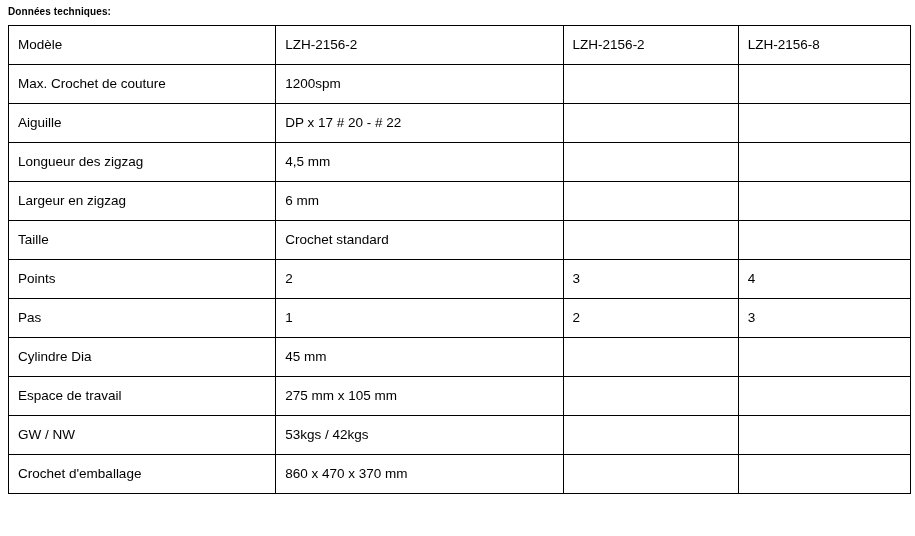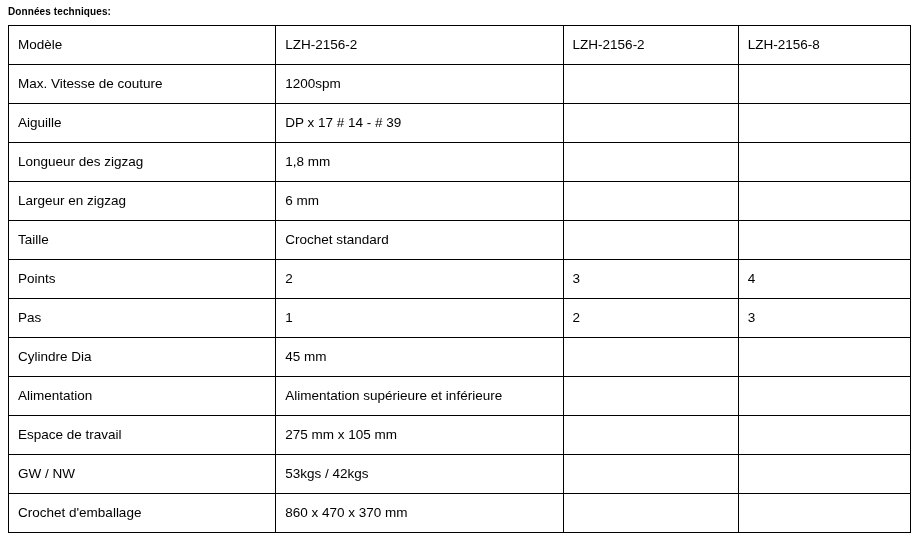--- a/index.html
+++ b/index.html
@@ -66,34 +66,34 @@
       <col class="c3">
     </colgroup>
     <tbody>
       <tr>
         <td>Modèle</td>
         <td>LZH-2156-2</td>
         <td>LZH-2156-2</td>
         <td>LZH-2156-8</td>
       </tr>
       <tr>
-        <td>Max. Vitesse de couture</td>
+        <td>Max. Crochet de couture</td>
         <td>1200spm</td>
         <td></td>
         <td></td>
       </tr>
       <tr>
         <td>Aiguille</td>
-        <td>DP x 17 # 14 - # 39</td>
+        <td>DP x 17 # 20 - # 22</td>
         <td></td>
         <td></td>
       </tr>
       <tr>
         <td>Longueur des zigzag</td>
-        <td>1,8 mm</td>
+        <td>4,5 mm</td>
         <td></td>
         <td></td>
       </tr>
       <tr>
         <td>Largeur en zigzag</td>
         <td>6 mm</td>
         <td></td>
         <td></td>
       </tr>
       <tr>
@@ -114,26 +114,20 @@
         <td>2</td>
         <td>3</td>
       </tr>
       <tr>
         <td>Cylindre Dia</td>
         <td>45 mm</td>
         <td></td>
         <td></td>
       </tr>
       <tr>
-        <td>Alimentation</td>
-        <td>Alimentation supérieure et inférieure</td>
-        <td></td>
-        <td></td>
-      </tr>
-      <tr>
         <td>Espace de travail</td>
         <td>275 mm x 105 mm</td>
         <td></td>
         <td></td>
       </tr>
       <tr>
         <td>GW / NW</td>
         <td>53kgs / 42kgs</td>
         <td></td>
         <td></td>

